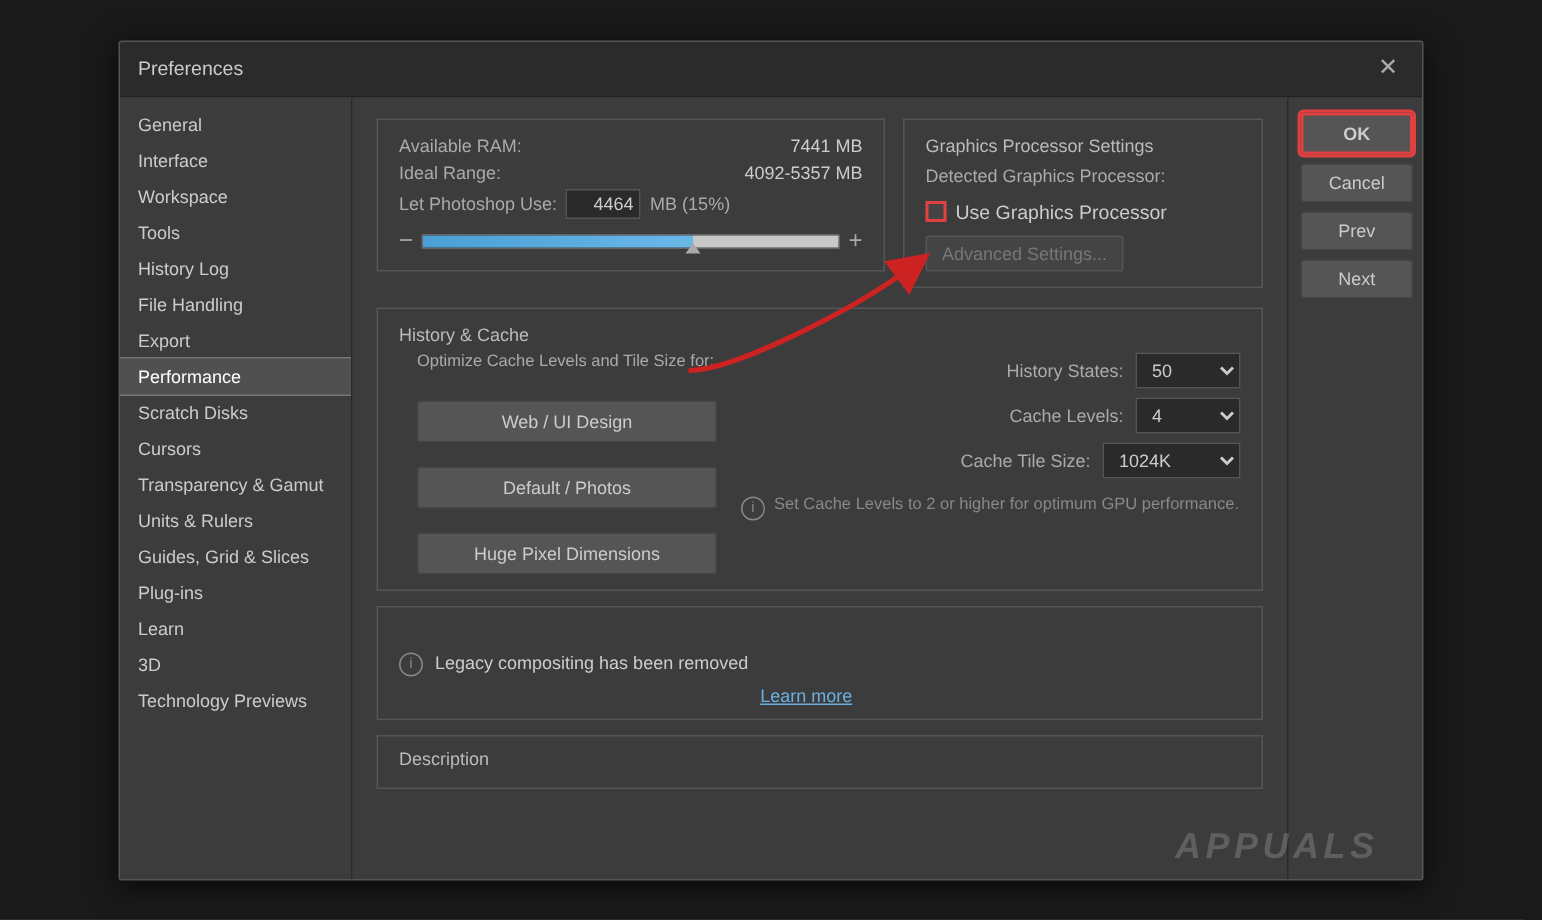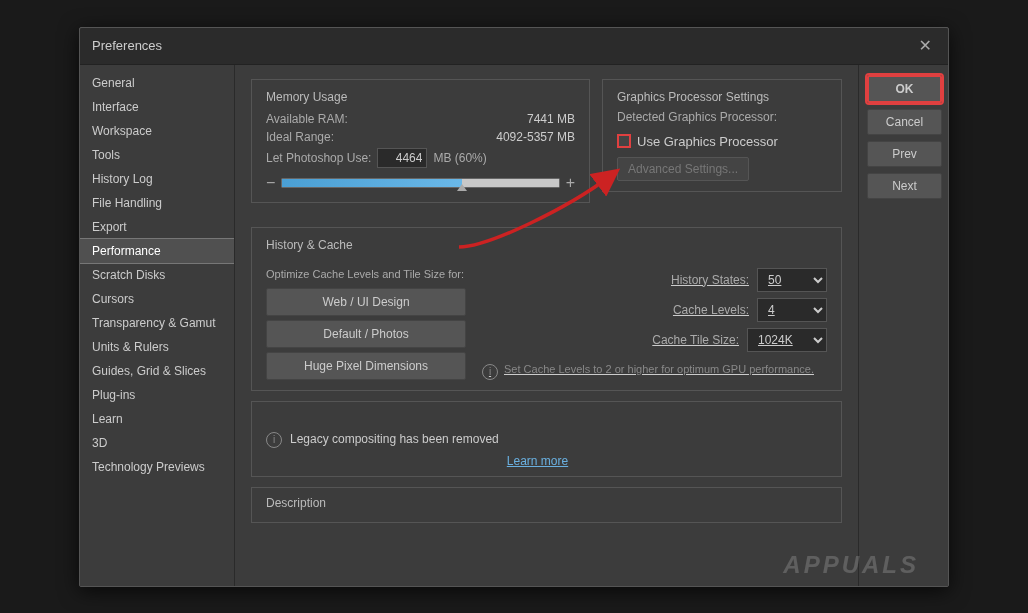--- a/index.html
+++ b/index.html
@@ -223,21 +223,21 @@
       width: 240px;
     }
     .history-section {
       border: 1px solid #555;
       padding: 10px 14px;
       margin-bottom: 10px;
     }
     .history-header {
       color: #bbb;
       font-size: 12px;
-      margin-bottom: 16px;
+      margin-bottom: 5px;
     }
     .history-body {
       display: flex;
       gap: 16px;
     }
     .cache-label {
       font-size: 11px;
       color: #aaa;
       margin-bottom: 4px;
     }
@@ -249,21 +249,20 @@
       font-size: 12px;
       cursor: pointer;
       border-radius: 2px;
       text-align: center;
     }
     .history-right {
       flex: 1;
       display: flex;
       flex-direction: column;
       gap: 6px;
-      text-decoration: underline;
     }
     .history-row {
       display: flex;
       align-items: center;
       gap: 8px;
       justify-content: flex-end;
     }
     .history-row-label { color: #aaa; font-size: 12px; }
     .history-select {
       background: #2a2a2a;
@@ -273,21 +272,21 @@
       font-size: 12px;
       width: 70px;
       cursor: pointer;
     }
     .cache-tile-select {
       background: #2a2a2a;
       border: 1px solid #555;
       color: #ccc;
       padding: 3px 6px;
       font-size: 12px;
-      width: 80px;
+      width: 92px;
       cursor: pointer;
     }
     .cache-info {
       display: flex;
       align-items: flex-start;
       gap: 6px;
       margin-top: 4px;
     }
     .info-icon {
       width: 16px;
@@ -356,33 +355,32 @@
         <div class="sidebar-item">3D</div>
         <div class="sidebar-item">Technology Previews</div>
       </div>
 
       <div class="main-content">
 
         <div class="top-row">
 
           <div class="memory-block">
             <div class="memory-section">
-              <div class="section-title">Memory Usage</div>
               <div class="memory-row">
                 <span class="memory-label">Available RAM:</span>
                 <span class="memory-value">7441 MB</span>
               </div>
               <div class="memory-row">
                 <span class="memory-label">Ideal Range:</span>
                 <span class="memory-value">4092-5357 MB</span>
               </div>
               <div class="let-ps-row">
                 <span class="ps-use-label">Let Photoshop Use:</span>
                 <input class="ps-use-input" type="text" value="4464" style="">
-                <span class="ps-use-pct">MB (60%)</span>
+                <span class="ps-use-pct">MB (15%)</span>
               </div>
               <div class="slider-row">
                 <span class="slider-minus">−</span>
                 <div class="slider-track">
                   <div class="slider-fill"></div>
                   <div class="slider-remaining"></div>
                   <div class="slider-handle"></div>
                 </div>
                 <span class="slider-plus">+</span>
               </div>
@@ -398,21 +396,21 @@
                 <span class="use-gpu-label">Use Graphics Processor</span>
               </div>
               <button class="advanced-btn">Advanced Settings...</button>
             </div>
           </div>
         </div>
 
         <div class="history-section">
           <div class="history-header">History &amp; Cache</div>
           <div class="history-body">
-            <div style="flex-direction:column; display:flex; gap:4px; width:200px;">
+            <div style="flex-direction:column; display:flex; gap:16px; width:200px;margin-left:12px;">
               <div class="cache-label">Optimize Cache Levels and Tile Size for:</div>
               <button class="cache-btn">Web / UI Design</button>
               <button class="cache-btn">Default / Photos</button>
               <button class="cache-btn">Huge Pixel Dimensions</button>
             </div>
             <div class="history-right">
               <div class="history-row">
                 <span class="history-row-label">History States:</span>
                 <select class="history-select">
                   <option>50</option>

